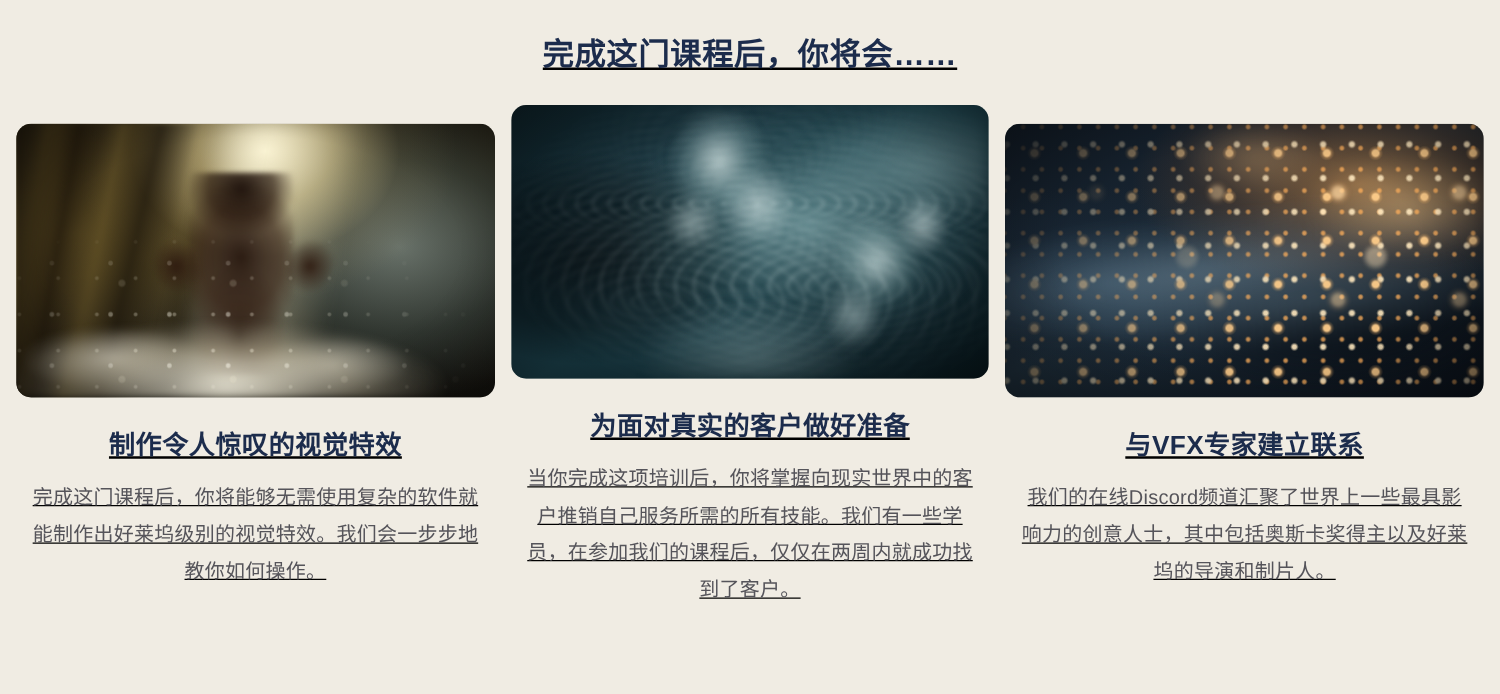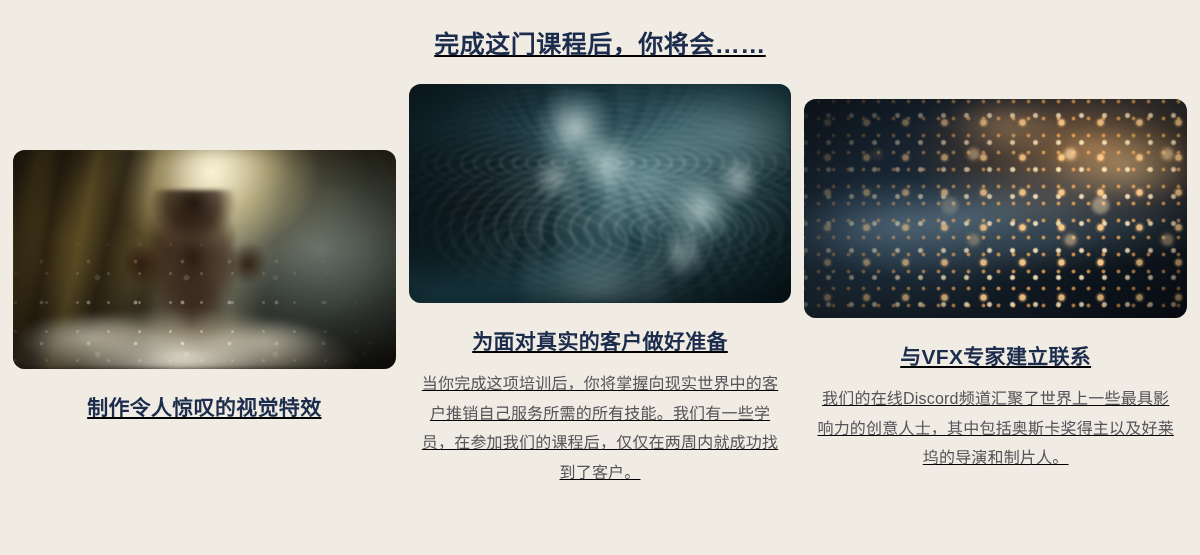--- a/index.html
+++ b/index.html
@@ -260,20 +260,21 @@
         <div class="layer warrior-pillars"></div>
         <div class="layer warrior-sunbeam"></div>
         <div class="warrior-figure"></div>
         <div class="warrior-arm-l"></div>
         <div class="warrior-arm-r"></div>
         <div class="layer warrior-spray"></div>
         <div class="layer warrior-droplets"></div>
         <div class="layer warrior-vignette"></div>
       </div>
       <h3 class="card-heading">制作令人惊叹的视觉特效</h3>
+      <p class="card-body">完成这门课程后，你将能够无需使用复杂的软件就能制作出好莱坞级别的视觉特效。我们会一步步地教你如何操作。</p>
     </div>
 
     <div class="card">
       <div class="card-media media-smoke">
         <div class="smoke-plume-1"></div>
         <div class="smoke-plume-2"></div>
         <div class="layer smoke-wisps"></div>
         <div class="layer smoke-haze"></div>
         <div class="layer smoke-vignette"></div>
       </div>

